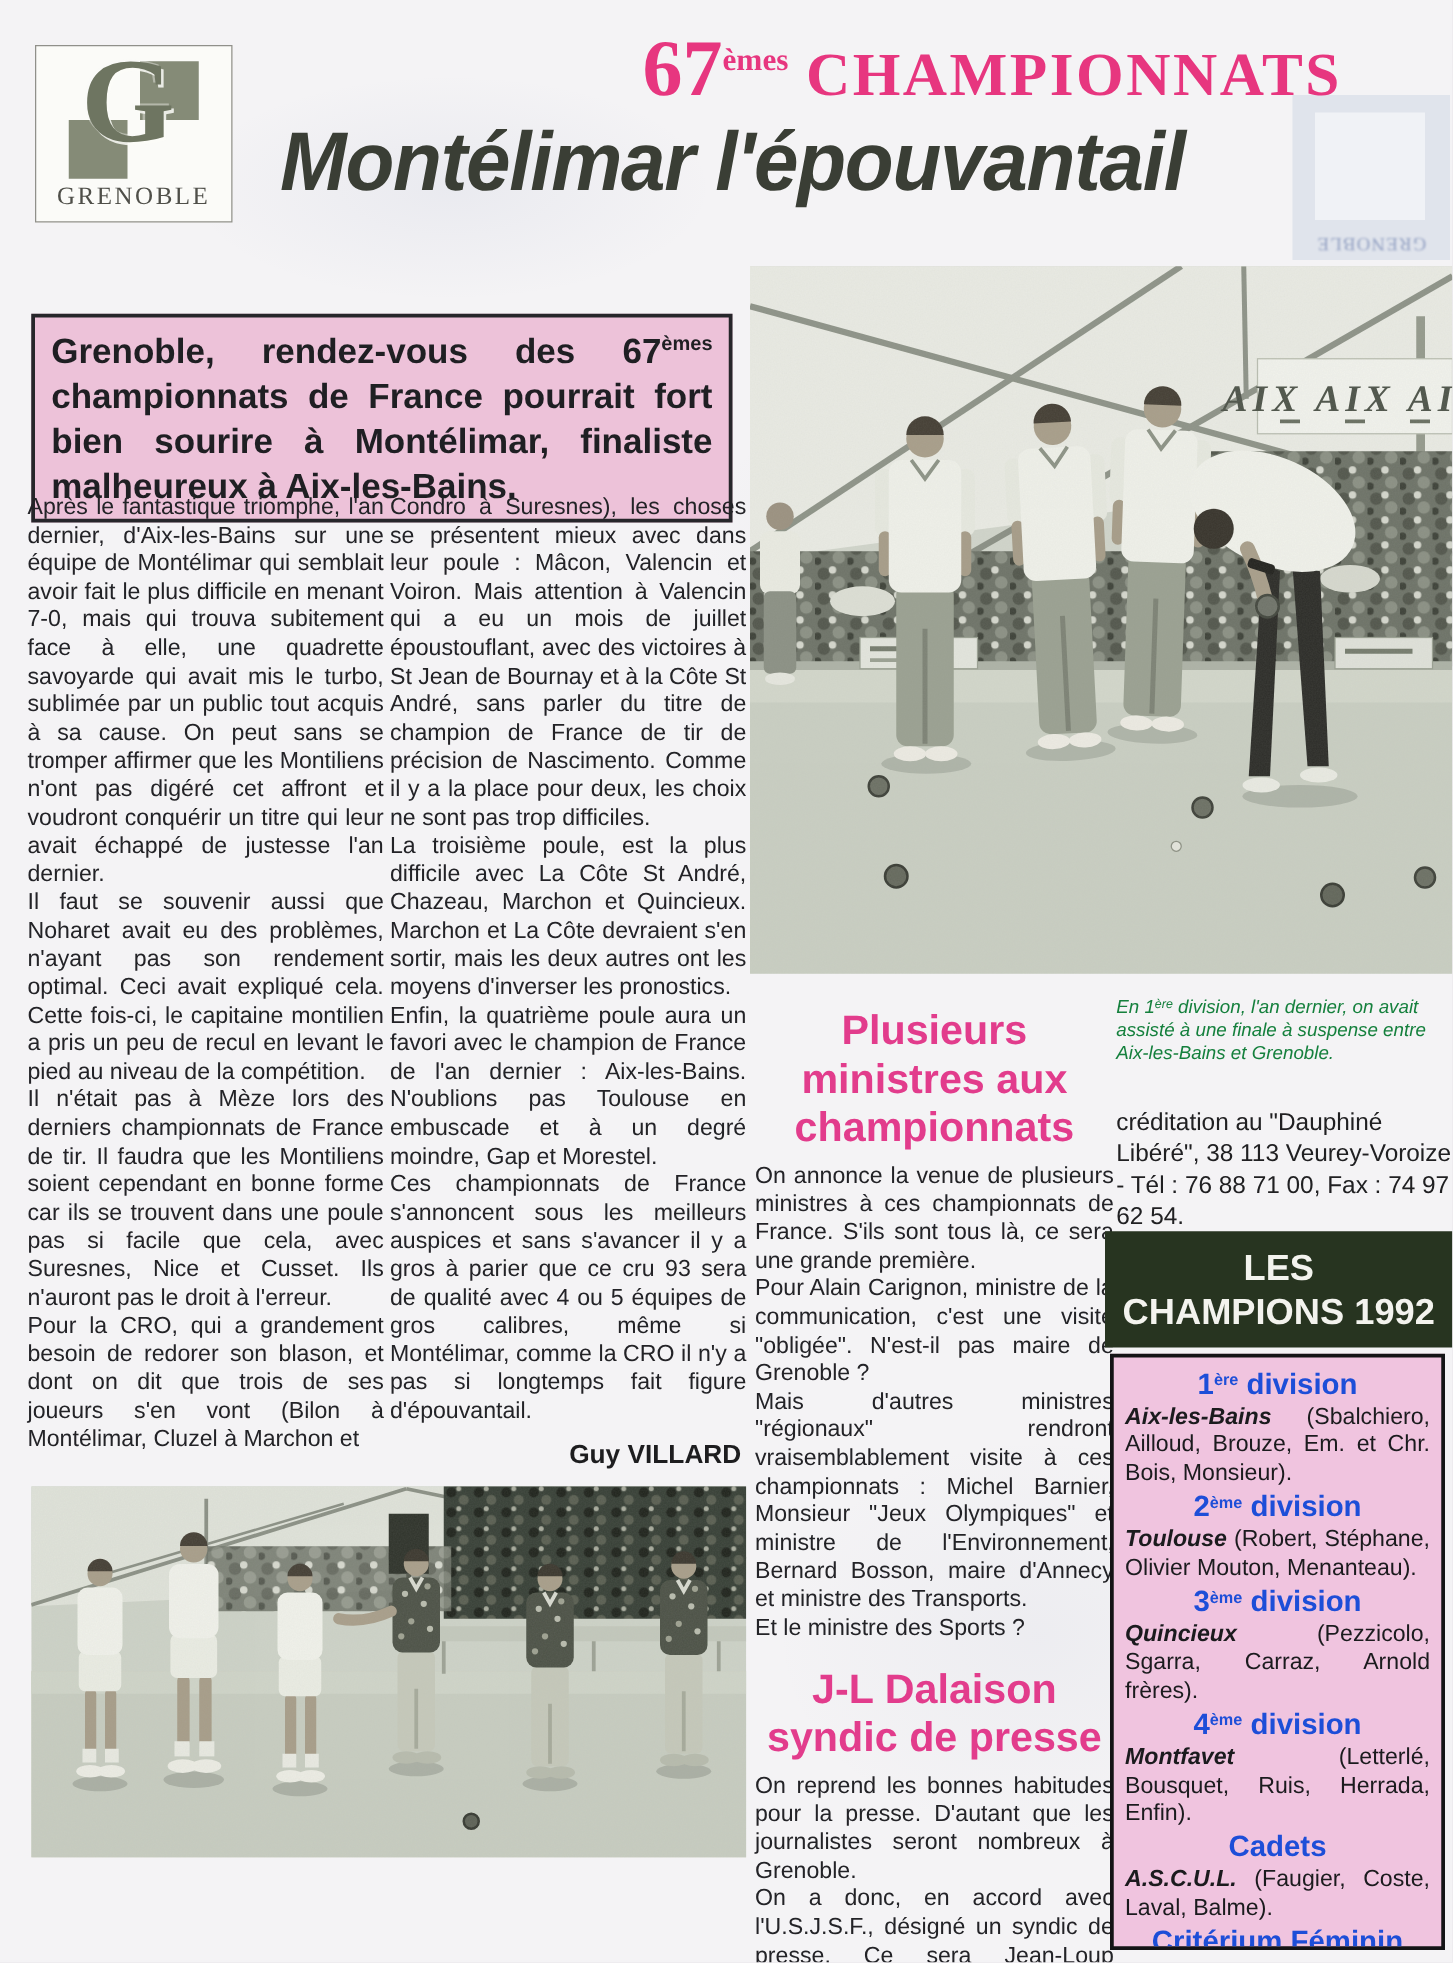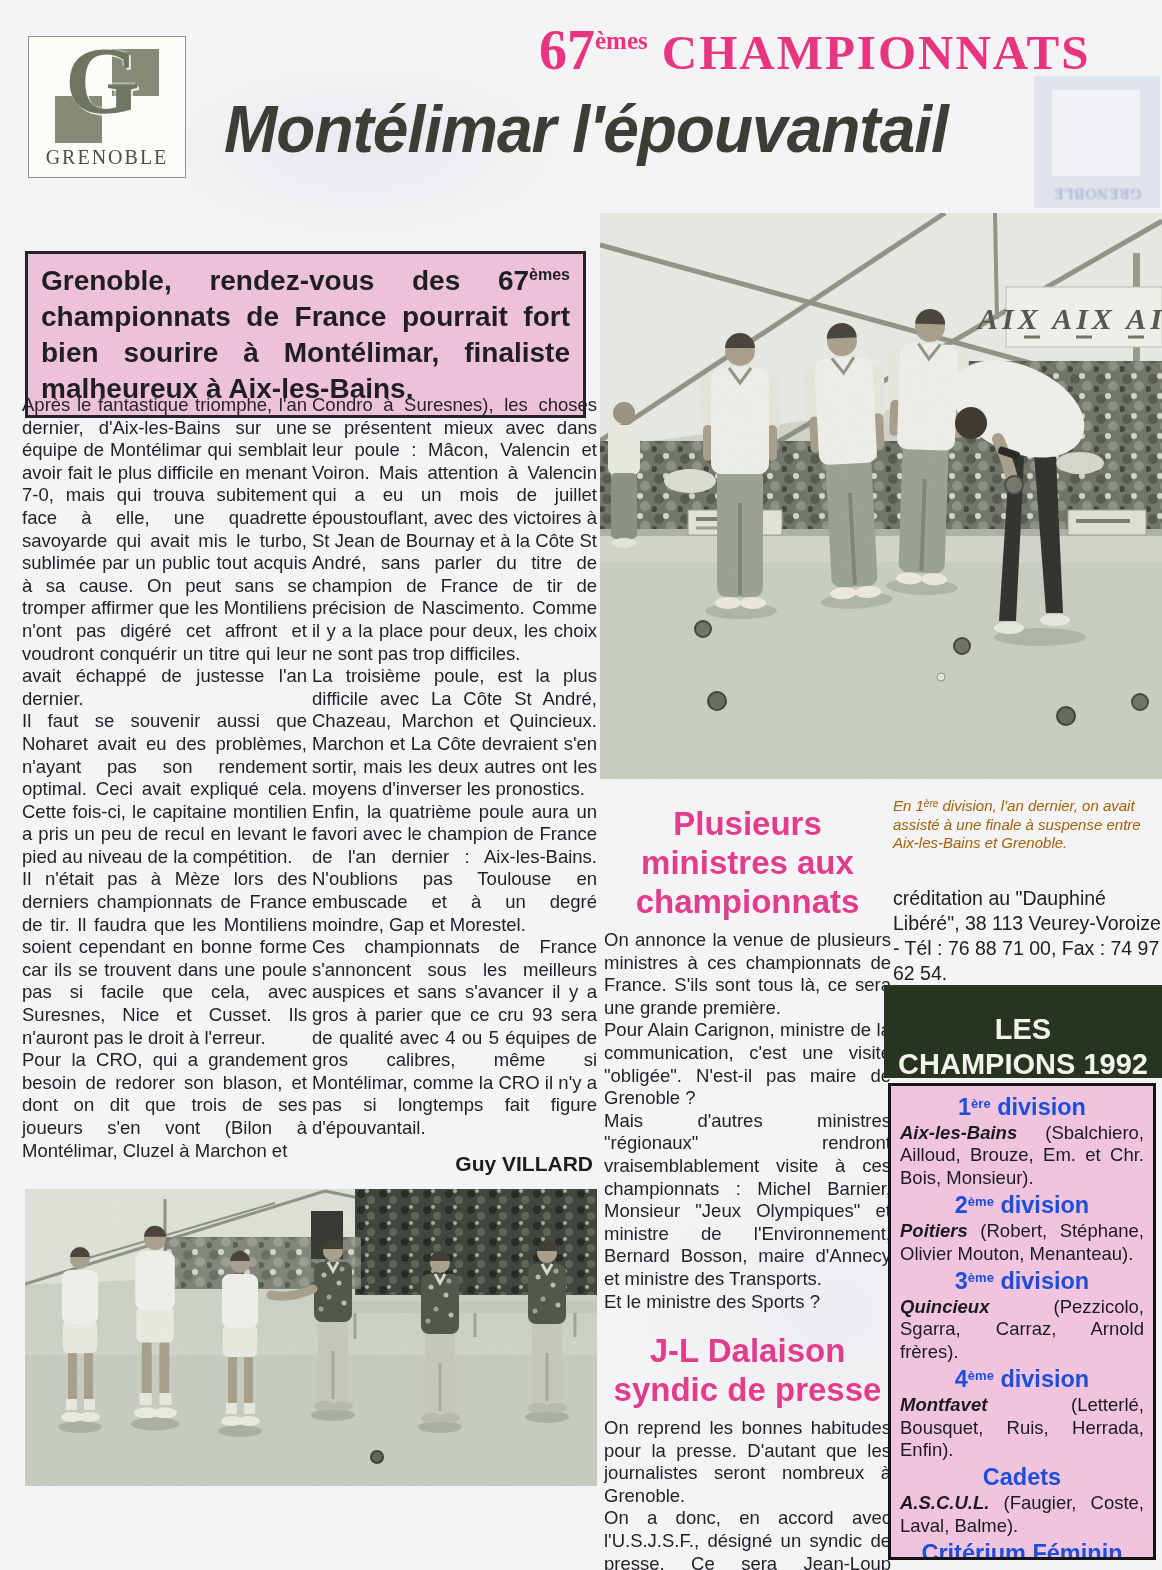--- a/index.html
+++ b/index.html
@@ -11,55 +11,55 @@
   .g-wrap{position:absolute;left:26px;top:12px;width:104px;height:94px;}
   .g-sq{position:absolute;width:47px;height:47px;background:#858b77;}
   .g-sq.tr{right:0;top:0;} .g-sq.bl{left:0;bottom:0;}
   .g-letter{position:absolute;left:10px;top:-16px;font-family:"Liberation Serif",serif;
     font-weight:bold;font-size:96px;line-height:1;color:#6e7561;
     text-shadow:2px 2px 0 rgba(251,251,248,.85), -2px -2px 0 rgba(251,251,248,.4);}
   .logo-text{position:absolute;bottom:8px;width:100%;text-align:center;
     font-family:"Liberation Serif",serif;font-size:20px;letter-spacing:2px;color:#4f4f49;}
   .kicker{left:514px;top:18px;font-family:"Liberation Serif",serif;font-weight:bold;
     color:#e7367f;white-space:nowrap;}
-  .kicker .num{font-size:56px;margin-left:25px;}
+  .kicker .num{font-size:64px;}
   .kicker .ksup{font-size:25px;vertical-align:20px;letter-spacing:0;}
   .kicker .word{font-size:49px;letter-spacing:2px;margin-left:14px;}
   .headline{left:224px;top:92px;font-size:64px;font-weight:bold;font-style:italic;
     color:#3a3e35;letter-spacing:-1px;white-space:nowrap;transform:scaleY(1.04);}
   
   .ghost-box{left:1034px;top:76px;width:126px;height:132px;background:rgba(168,184,214,.26);}
   .ghost-inner{position:absolute;left:18px;top:14px;width:88px;height:86px;background:rgba(255,255,255,.5);}
   .ghost-text{position:absolute;bottom:6px;width:100%;text-align:center;transform:rotate(180deg);
     font-family:"Liberation Serif",serif;font-size:15px;letter-spacing:1px;color:rgba(84,106,160,.55);
     filter:blur(1px);}
   
   .lead-box{left:25px;top:211px;width:561px;height:167px;box-sizing:border-box;background:#edc2d9;
     border:3px solid #26262a;padding:9px 13px 0;font-weight:bold;font-size:28px;line-height:36px;
     color:#1f1f23;text-align:justify;margin-top:40px;}
   .lead-box sup{font-size:16px;vertical-align:10px;}
   
   .photo1{left:600px;top:213px;width:562px;height:566px;}
   .photo2{left:25px;top:1189px;width:572px;height:297px;}
   svg{display:block;}
   
-  .caption1{left:893px;top:797px;width:266px;font-size:15px;line-height:18.5px;font-style:italic;color:#a16207;}
+  .caption1{left:893px;top:797px;width:266px;font-size:15px;line-height:18.5px;font-style:italic;color:#15803d;}
   .caption1 sup{font-size:10px;vertical-align:4px;}
   .accred{left:893px;top:886px;width:270px;font-size:19.5px;line-height:25px;color:#202022;}
   
   .col{top:394px;width:285px;}
   .col1{left:22px;} .col2{left:312px;}
   .body-text p{margin:0;font-size:18.5px;line-height:22.6px;text-align:justify;color:#232327;}
   .byline{margin-top:12px;text-align:right;font-weight:bold;font-size:21px;padding-right:4px;color:#1d1d1f;}
   .col3{left:604px;top:788px;width:287px;}
   .pink-head{margin:16px 0 8px;color:#e23c8c;font-weight:bold;font-size:33px;line-height:39px;text-align:center;}
   .pink-head.second{margin-top:18px;}
   
   .champ-header{left:884px;top:985px;width:278px;height:93px;background:#273420;color:#f3f3ee;
-    text-align:center;font-weight:bold;font-size:29px;line-height:35px;padding-top:27px;box-sizing:border-box;}
+    text-align:center;font-weight:bold;font-size:29px;line-height:35px;padding-top:13px;box-sizing:border-box;}
   .champ-box{left:888px;top:1083px;width:268px;height:477px;box-sizing:border-box;background:#f0c4df;
     border:3px solid #141416;padding:5px 9px;overflow:hidden;}
   .champ-h{text-align:center;font-weight:bold;font-size:23.5px;line-height:29px;color:#1d4ed8;margin-top:2px;}
   .champ-h sup{font-size:13px;vertical-align:7px;}
   .champ-p{margin:0;font-size:18.5px;line-height:22.4px;text-align:justify;color:#1b1b1e;}
   .champ-p .team{font-weight:bold;font-style:italic;}
   .caption2{left:27px;top:1570px;width:564px;font-size:18px;line-height:24px;font-style:italic;color:#28282a;}
   .caption2 sup{font-size:11px;vertical-align:5px;}
   sup{line-height:0;}
   
@@ -246,21 +246,21 @@
   </div>
 
   <div class="abs champ-header">
     <span>LES</span><br>
     <span>CHAMPIONS 1992</span>
   </div>
   <div class="abs champ-box">
     <div class="champ-h"><span>1</span><sup>ère</sup><span> division</span></div>
     <p class="champ-p"><span class="team">Aix-les-Bains</span><span> (Sbalchiero, Ailloud, Brouze, Em. et Chr. Bois, Monsieur).</span></p>
     <div class="champ-h"><span>2</span><sup>ème</sup><span> division</span></div>
-    <p class="champ-p"><span class="team">Poitiers</span><span> (Robert, Stéphane, Olivier Mouton, Menanteau).</span></p>
+    <p class="champ-p"><span class="team">Toulouse</span><span> (Robert, Stéphane, Olivier Mouton, Menanteau).</span></p>
     <div class="champ-h"><span>3</span><sup>ème</sup><span> division</span></div>
     <p class="champ-p"><span class="team">Quincieux</span><span> (Pezzicolo, Sgarra, Carraz, Arnold frères).</span></p>
     <div class="champ-h"><span>4</span><sup>ème</sup><span> division</span></div>
     <p class="champ-p"><span class="team">Montfavet</span><span> (Letterlé, Bousquet, Ruis, Herrada, Enfin).</span></p>
     <div class="champ-h"><span>Cadets</span></div>
     <p class="champ-p"><span class="team">A.S.C.U.L.</span><span> (Faugier, Coste, Laval, Balme).</span></p>
     <div class="champ-h"><span>Critérium Féminin</span></div>
 
   </div>
 

